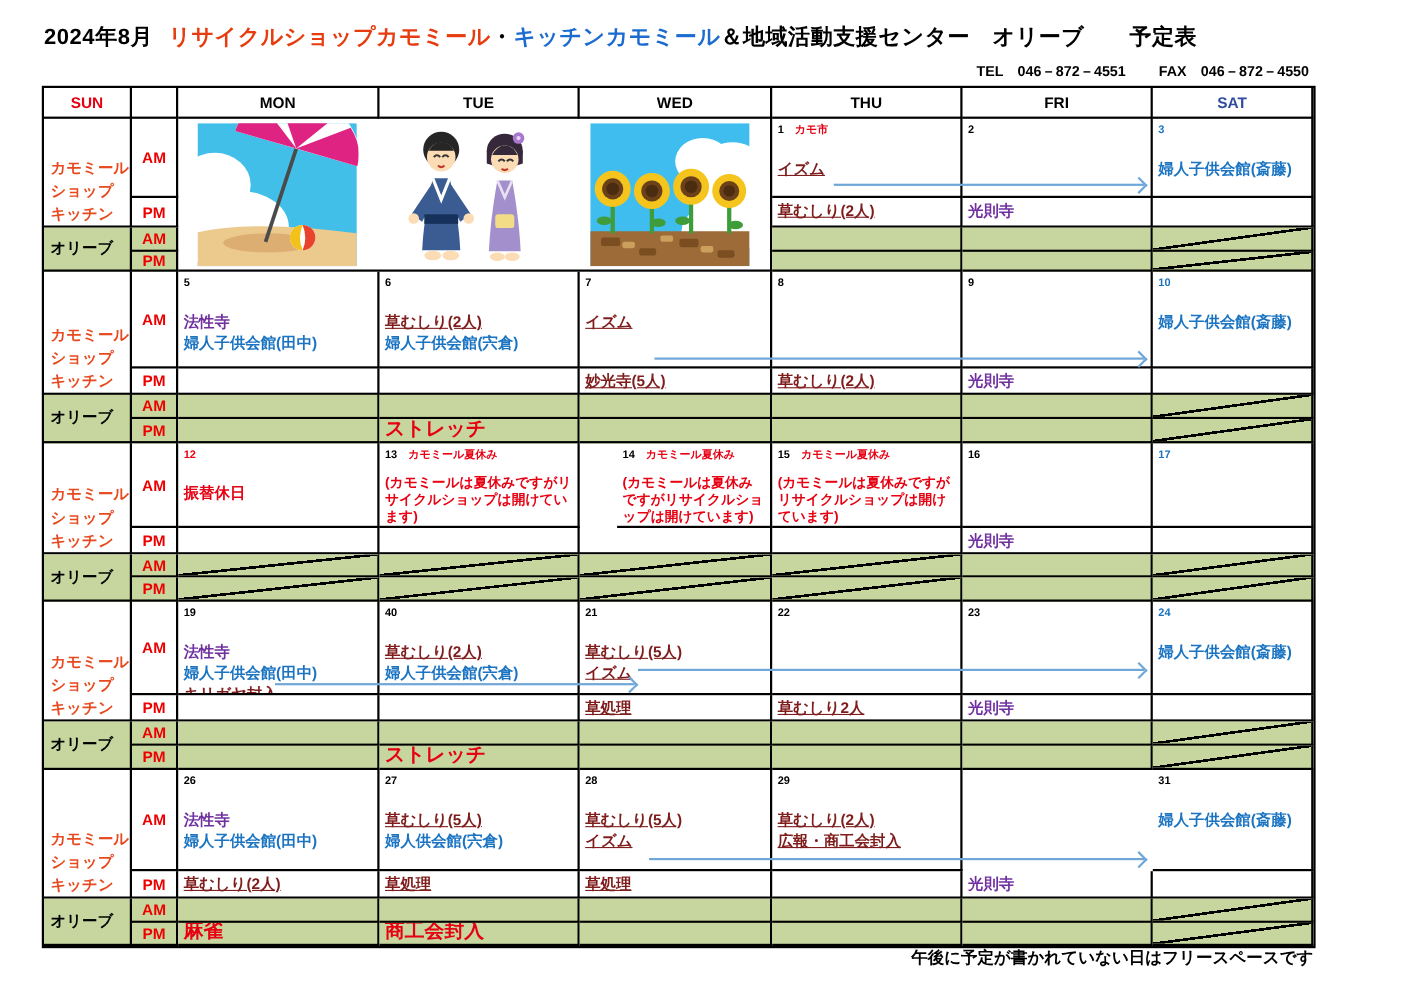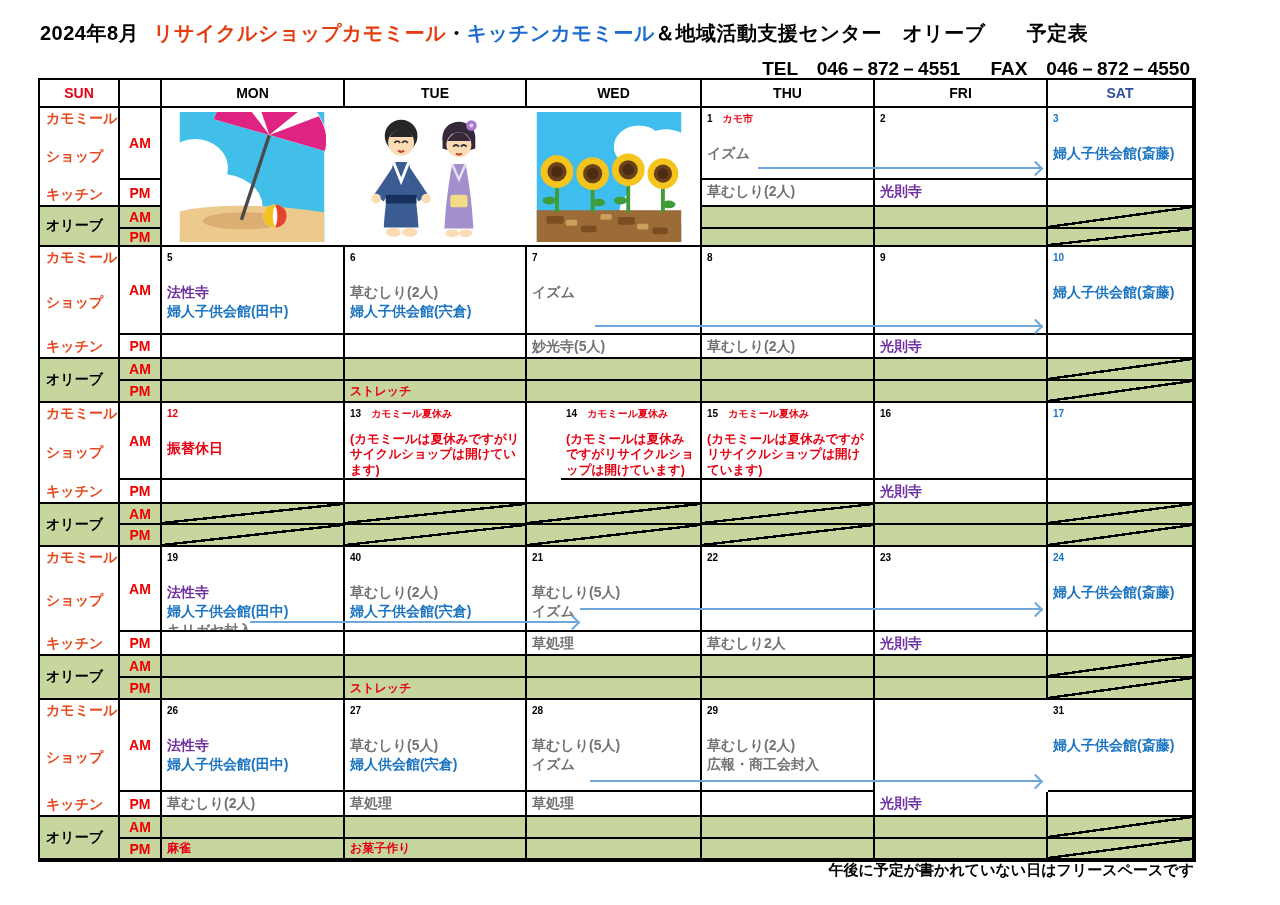--- a/index.html
+++ b/index.html
@@ -5,46 +5,46 @@
   html,body{margin:0;padding:0;}
   body{width:1280px;height:905px;background:#fff;position:relative;overflow:hidden;
        font-family:"Liberation Sans","DejaVu Sans",sans-serif;font-weight:700;color:#000;}
   .page{position:absolute;inset:0;}
 
   
   .title{position:absolute;left:40px;top:20px;font-size:20px;white-space:nowrap;letter-spacing:.5px;}
   .t-month{margin-right:14px;}
   .t-shop{color:#e63c0f;}
   .t-kitchen{color:#1c6cd0;}
-  .contact{position:absolute;top:56px;right:90px;font-size:19px;white-space:nowrap;}
+  .contact{position:absolute;top:56px;right:90px;font-size:13px;white-space:nowrap;}
   .contact .fax{margin-left:30px;}
   .footnote{position:absolute;right:86px;top:861px;font-size:15px;}
 
   
   .calendar{position:absolute;display:grid;border:2px solid #000;background:#fff;}
   .cell{box-sizing:border-box;border-right:2px solid #000;border-bottom:2px solid #000;
         position:relative;overflow:hidden;}
   .green{background:#c6d69e;}
   .hdr{display:flex;align-items:center;justify-content:center;font-size:14px;}
   .hc-red{color:#e60012;} .hc-black{color:#000;} .hc-navy{color:#2f4d9e;}
 
-  .side-k{display:flex;flex-direction:column;justify-content:space-between;padding-left:6px;
+  .side-k{display:flex;flex-direction:column;justify-content:flex-end;padding-left:6px;
           color:#e84a1f;font-size:14px;line-height:1.5;}
   .side-o{display:flex;align-items:center;padding-left:6px;font-size:14px;}
   .ampm{display:flex;align-items:center;justify-content:center;color:#ef0000;font-size:14px;}
 
   .day-am{padding:2px 5px;font-size:14px;}
   .dateline{font-size:10px;line-height:18px;}
   .banner{margin-left:10px;}
   .entries{margin-top:16px;line-height:1.35;}
   .note{margin-top:9px;font-size:12.5px;line-height:1.22;color:#e60012;word-break:break-all;}
   .day-pm{padding:2px 5px;font-size:14px;line-height:1.3;}
-  .olive-slot{display:flex;align-items:center;padding:0 5px;font-size:12px;}
-
-  .c-black{color:#737373;} .c-red{color:#e60012;} .c-blue{color:#1b74c2;} .c-purple{color:#7030a0;}
+  .olive-slot{display:flex;align-items:flex-end;padding:0 5px;font-size:18px;}
+
+  .c-black{color:#7f1d1d;text-decoration:underline;} .c-red{color:#e60012;} .c-blue{color:#1b74c2;} .c-purple{color:#7030a0;}
   .d-black{color:#000;} .d-red{color:#e60012;} .d-blue{color:#1b74c2;}
 
   
   .x::after{content:"";position:absolute;inset:0;
     background:linear-gradient(to bottom right,transparent calc(50% - 1.2px),#000 calc(50% - 1.2px),#000 calc(50% + 1.2px),transparent calc(50% + 1.2px));}
 
   
   .img-block{display:flex;align-items:center;justify-content:space-around;padding:2px;}
   .img-holder{flex:0 0 auto;line-height:0;}
 
@@ -437,21 +437,21 @@
         <div class="entries">
           <div class="c-black">草むしり(5人)</div>
           <div class="c-blue">婦人供会館(宍倉)</div>
         </div>
       </div>
       <div class="cell day-pm" style="grid-area: 19 / 4 / span 1 / span 1;">
         <div class="c-black">草処理</div>
       </div>
       <div class="cell olive-slot green" style="grid-area: 20 / 4 / span 1 / span 1;"></div>
       <div class="cell olive-slot green" style="grid-area: 21 / 4 / span 1 / span 1;">
-        <div class="c-red">お菓子作り</div>
+        <div class="c-red">商工会封入</div>
       </div>
       <div class="cell day-am" style="grid-area: 18 / 5 / span 1 / span 1;">
         <div class="dateline"><span class="date d-black">28</span></div>
         <div class="entries">
           <div class="c-black">草むしり(5人)</div>
           <div class="c-black">イズム</div>
         </div>
       </div>
       <div class="cell day-pm" style="grid-area: 19 / 5 / span 1 / span 1;">
         <div class="c-black">草処理</div>

